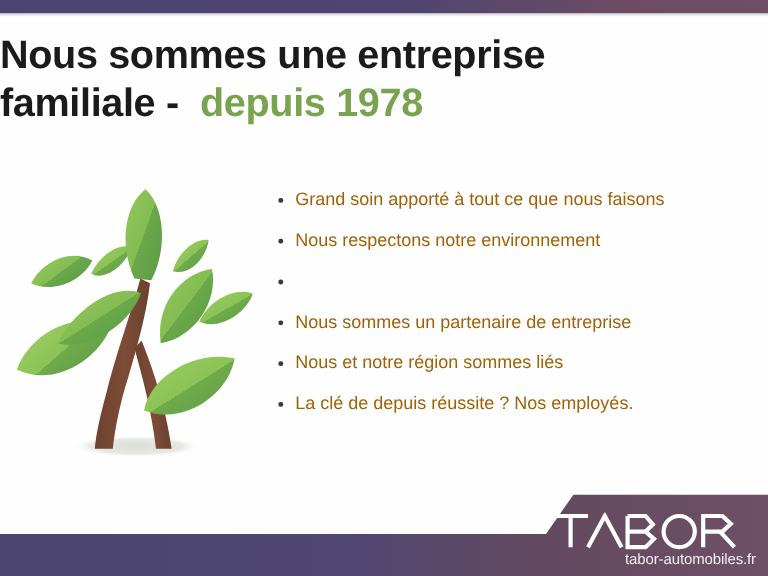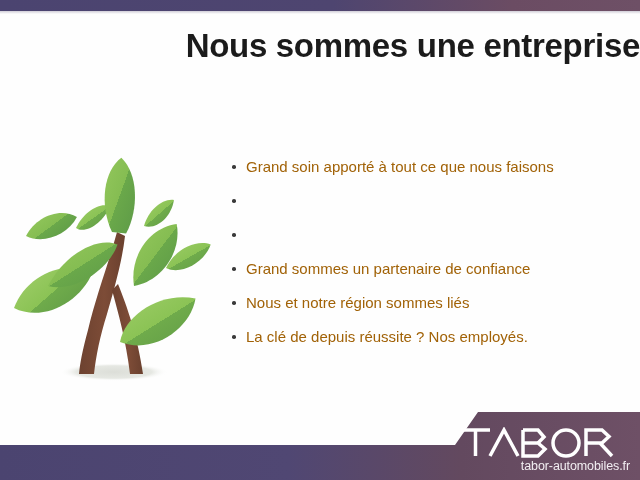--- a/index.html
+++ b/index.html
@@ -37,21 +37,21 @@
     height: 3px;
     background: linear-gradient(180deg, rgba(90,80,115,0.28) 0%, rgba(255,255,255,0) 100%);
   }
 
   
   .heading {
     position: absolute;
     left: 0;
     top: 26px;
     width: 640px;
-    text-align: right;
+    text-align: left;
     line-height: 1.22;
     letter-spacing: -0.3px;
   }
   .heading-line {
     display: block;
     font-size: 33px;
     font-weight: bold;
     color: #1b1b1b;
     white-space: nowrap;
   }
@@ -149,20 +149,21 @@
 </head>
 <body>
 
 <div id="slide">
 
   <div class="top-strip"></div>
   <div class="top-strip-shadow"></div>
 
   <div class="heading">
     <span class="heading-line">Nous sommes une entreprise</span>
+    <span class="heading-line"><span>familiale</span><span class="heading-dash">&nbsp;</span><span class="heading-dash">-</span><span>&nbsp;&nbsp;</span><span class="heading-accent">depuis 1978</span></span>
   </div>
 
   <div class="tree-art">
     <svg viewBox="0 0 216 240" xmlns="http://www.w3.org/2000/svg">
       <defs>
         <linearGradient id="leafA" x1="0" y1="0" x2="1" y2="1">
           <stop offset="0%" stop-color="#93c75c"></stop>
           <stop offset="50%" stop-color="#85bd52"></stop>
           <stop offset="50%" stop-color="#6aa84a"></stop>
           <stop offset="100%" stop-color="#5d9a47"></stop>
@@ -223,27 +224,28 @@
     </svg>
   </div>
 
   <ul class="bullets">
     <li class="bullet-row">
       <span class="bullet-dot"></span>
       <span>Grand soin apporté à tout ce que nous faisons</span>
     </li>
     <li class="bullet-row">
       <span class="bullet-dot"></span>
-    </li>
-    <li class="bullet-row">
-      <span class="bullet-dot"></span>
-    </li>
-    <li class="bullet-row">
-      <span class="bullet-dot"></span>
-      <span>Grand sommes un partenaire de confiance</span>
+      <span>Nous respectons notre environnement</span>
+    </li>
+    <li class="bullet-row">
+      <span class="bullet-dot"></span>
+    </li>
+    <li class="bullet-row">
+      <span class="bullet-dot"></span>
+      <span>Nous sommes un partenaire de entreprise</span>
     </li>
     <li class="bullet-row">
       <span class="bullet-dot"></span>
       <span>Nous et notre région sommes liés</span>
     </li>
     <li class="bullet-row">
       <span class="bullet-dot"></span>
       <span>La clé de depuis réussite ? Nos employés.</span>
     </li>
   </ul>

